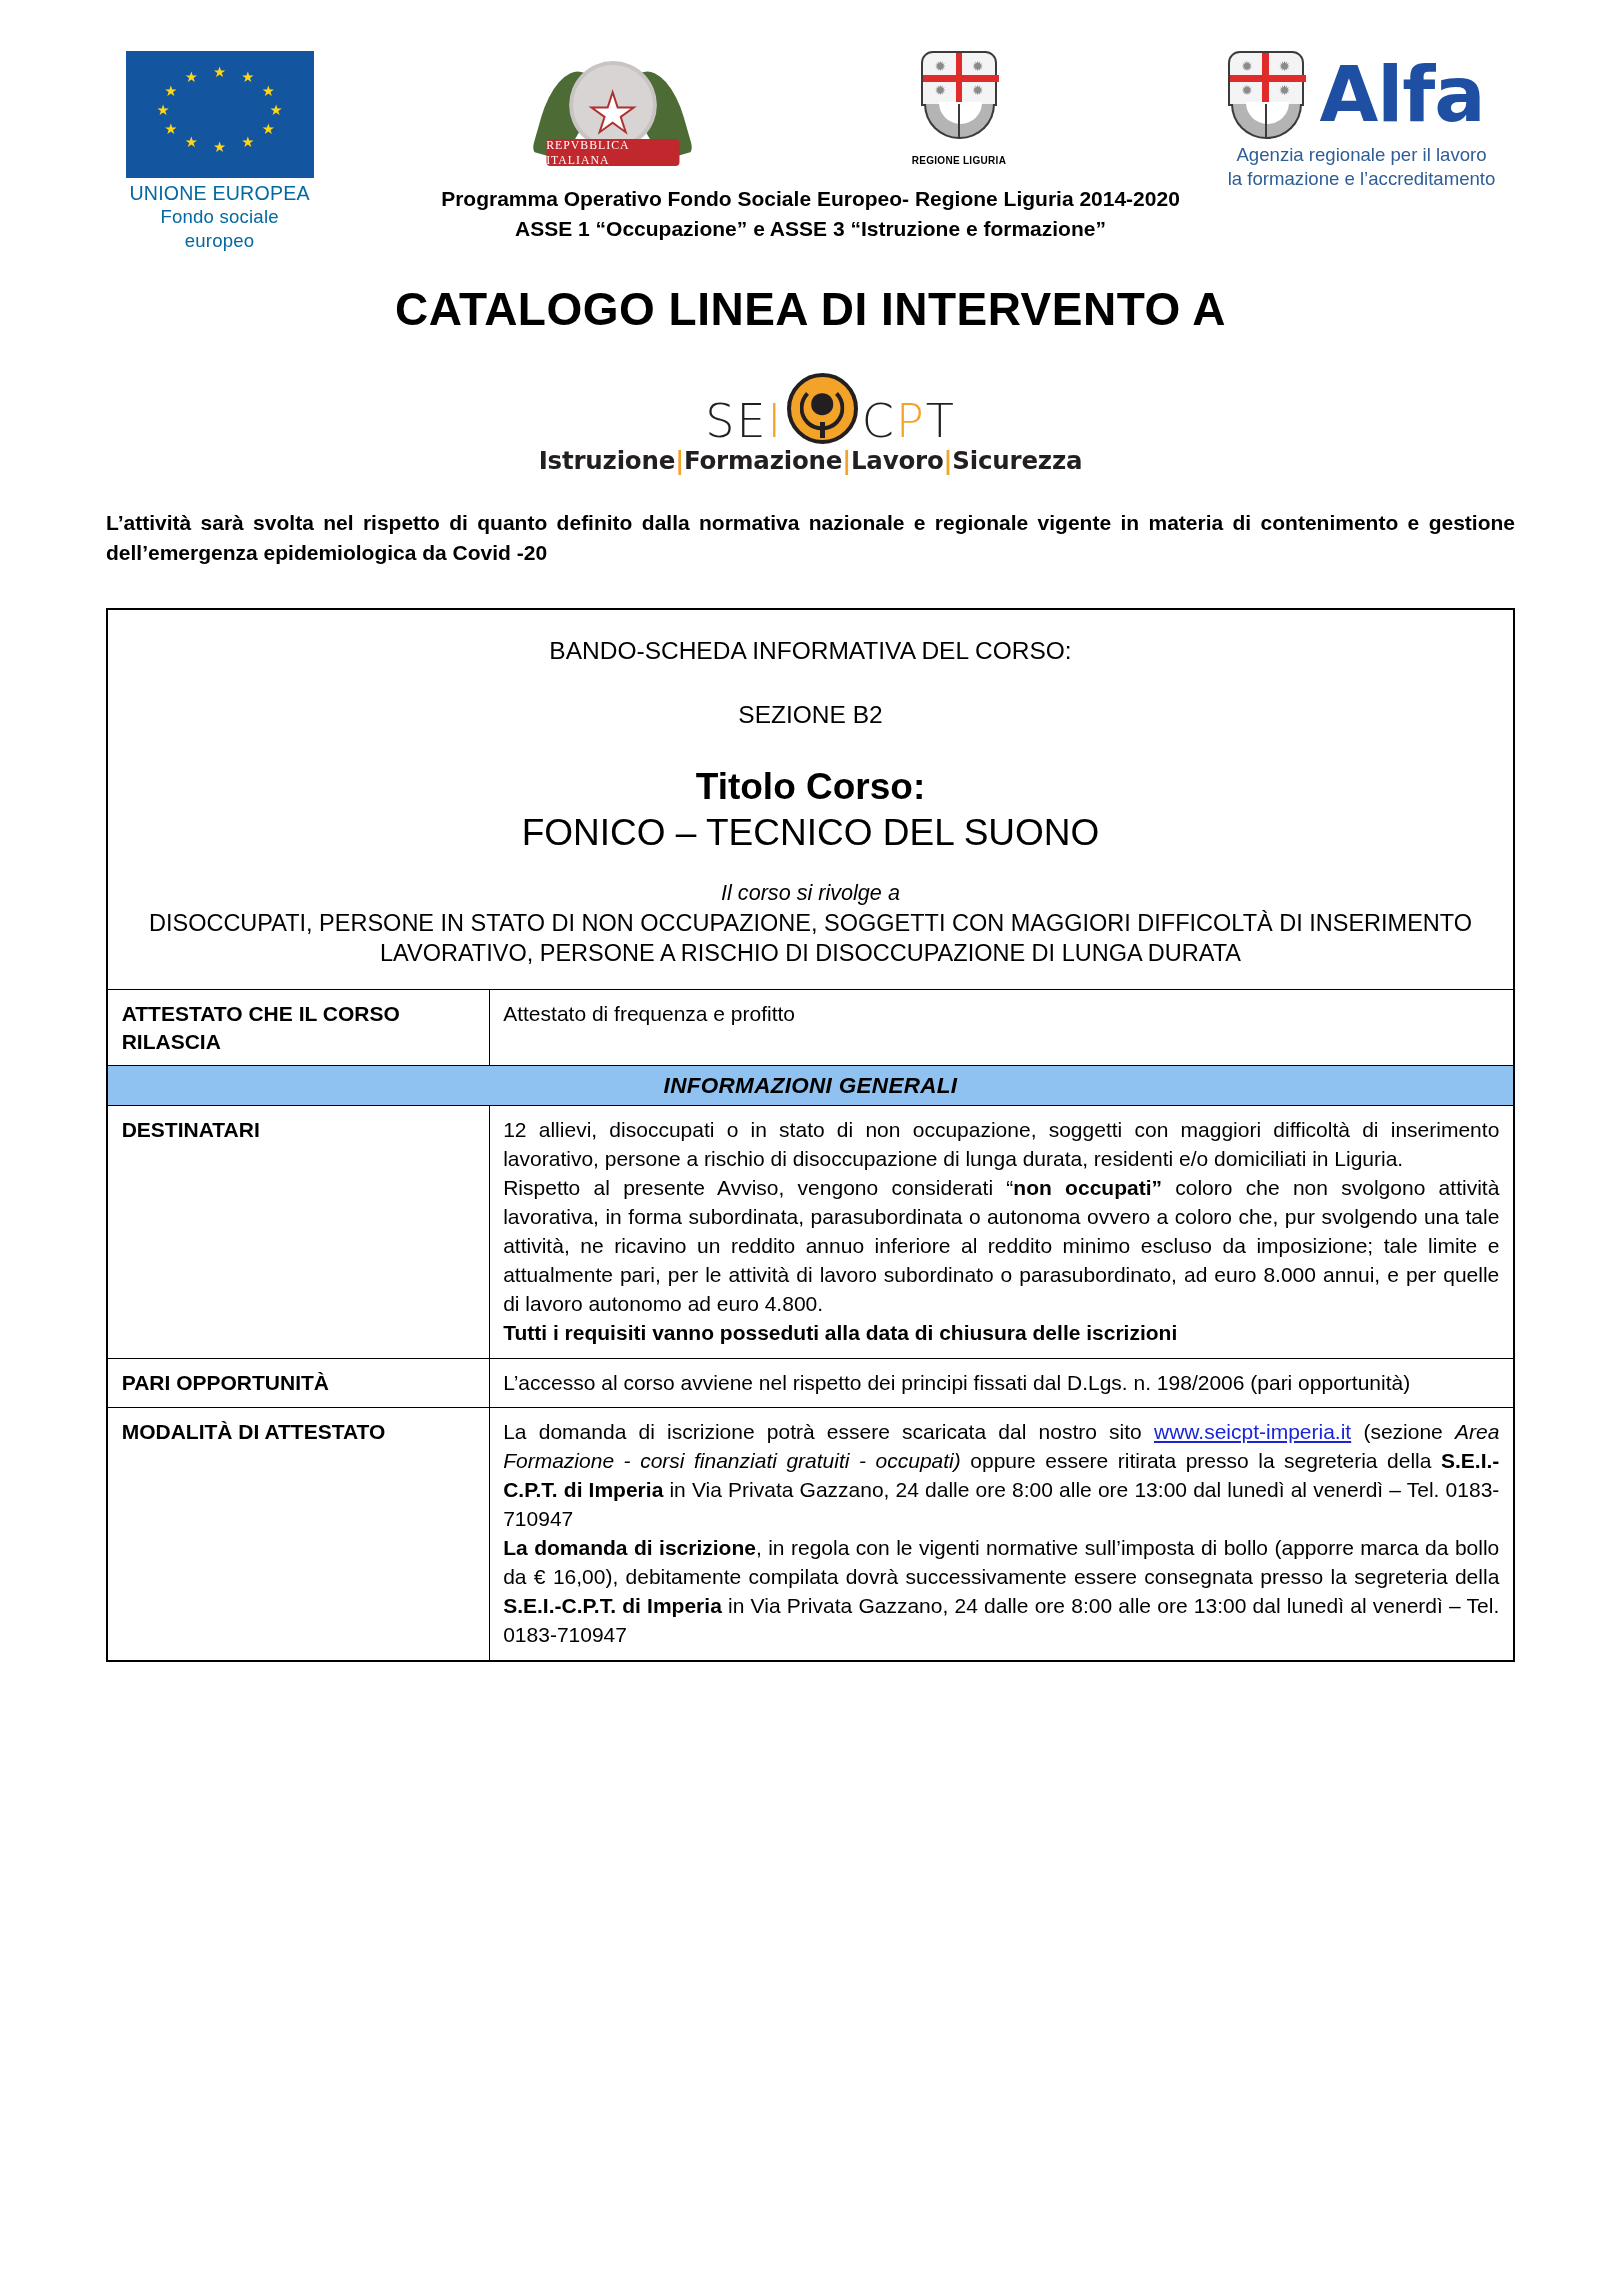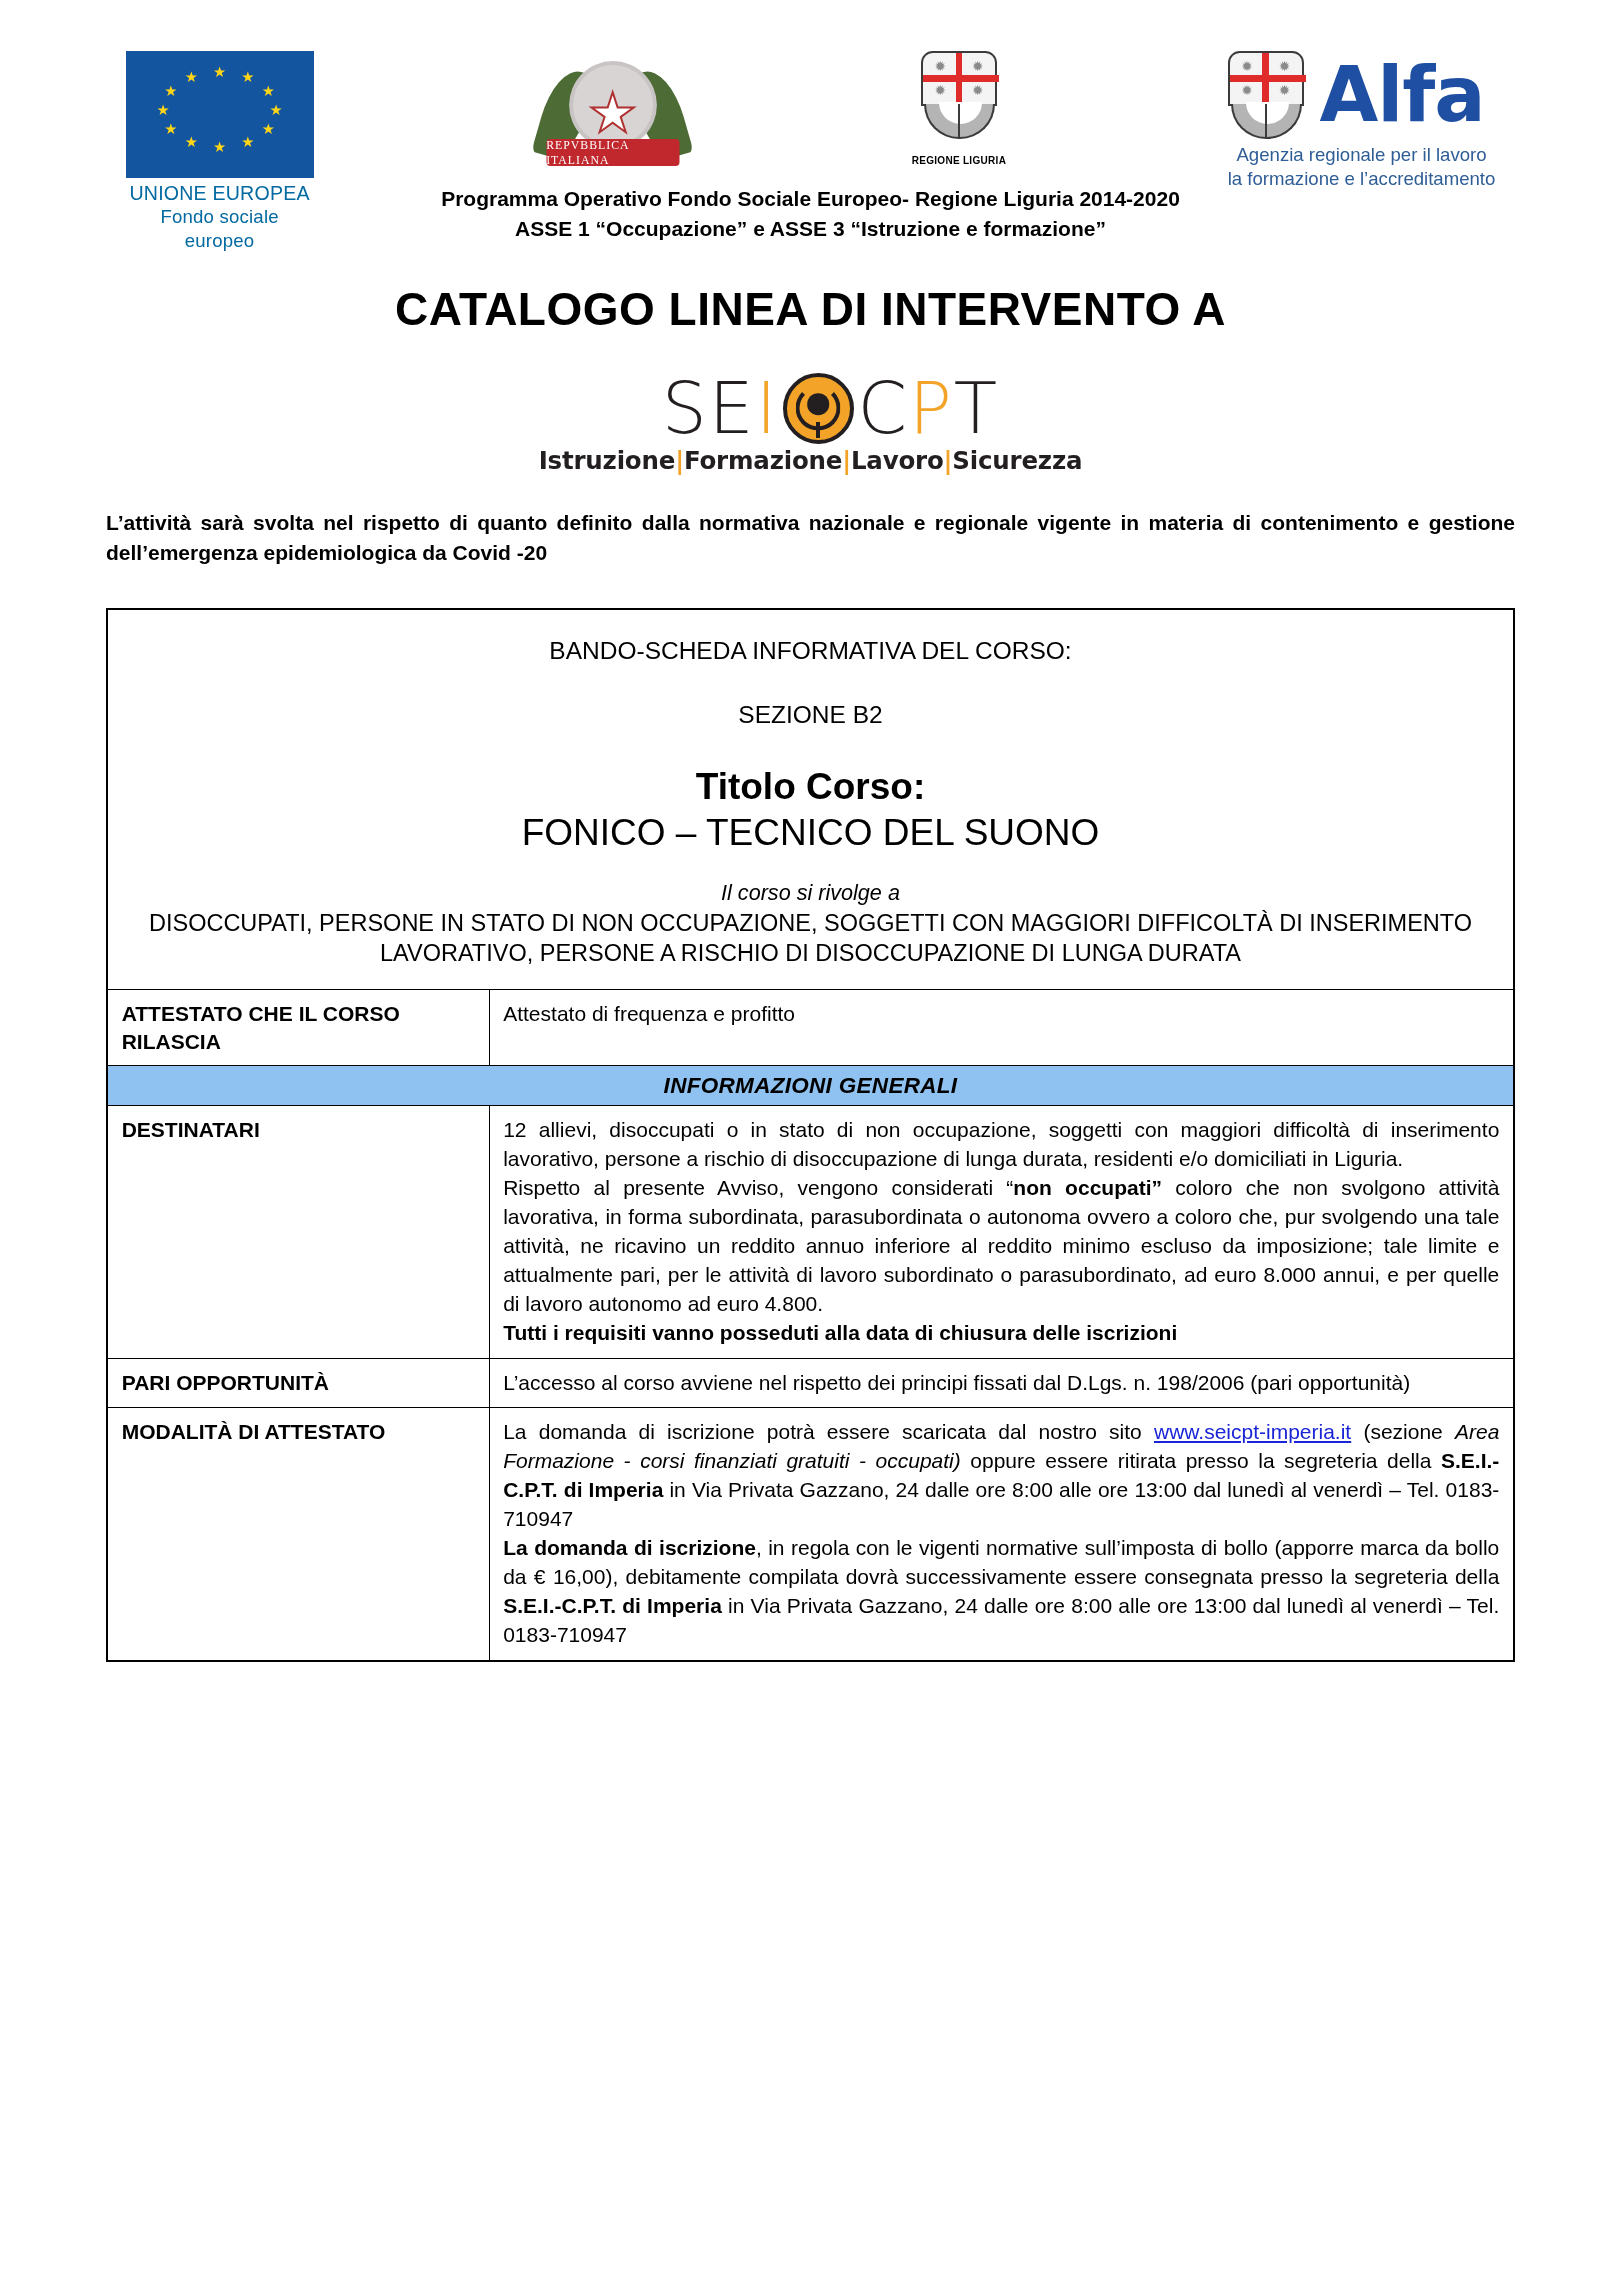--- a/index.html
+++ b/index.html
@@ -155,23 +155,23 @@
   .decree {
     font-size: 21px; margin-top: 29px; text-align: left;
   }
 
   
   .seicpt-wrap {
     display: flex; flex-direction: column; align-items: center;
     margin-top: 37px;
   }
   .seicpt-mark {
-    display: flex; align-items: flex-start; justify-content: center;
+    display: flex; align-items: flex-end; justify-content: center;
     font-family: "DejaVu Sans", sans-serif;
-    font-size: 71px; font-weight: 300; letter-spacing: 2px;
+    font-size: 46px; font-weight: 300; letter-spacing: 2px;
     line-height: 1;
     margin-left: 40px;
   }
   .sc-dark { color: #231f20; }
   .sc-or { color: #f3a428; }
   .mic {
     position: relative; width: 71px; height: 71px; border-radius: 50%;
     background: #f3a428; border: 4.9px solid #231f20;
     margin: 0 3.9px; box-sizing: border-box;
   }

